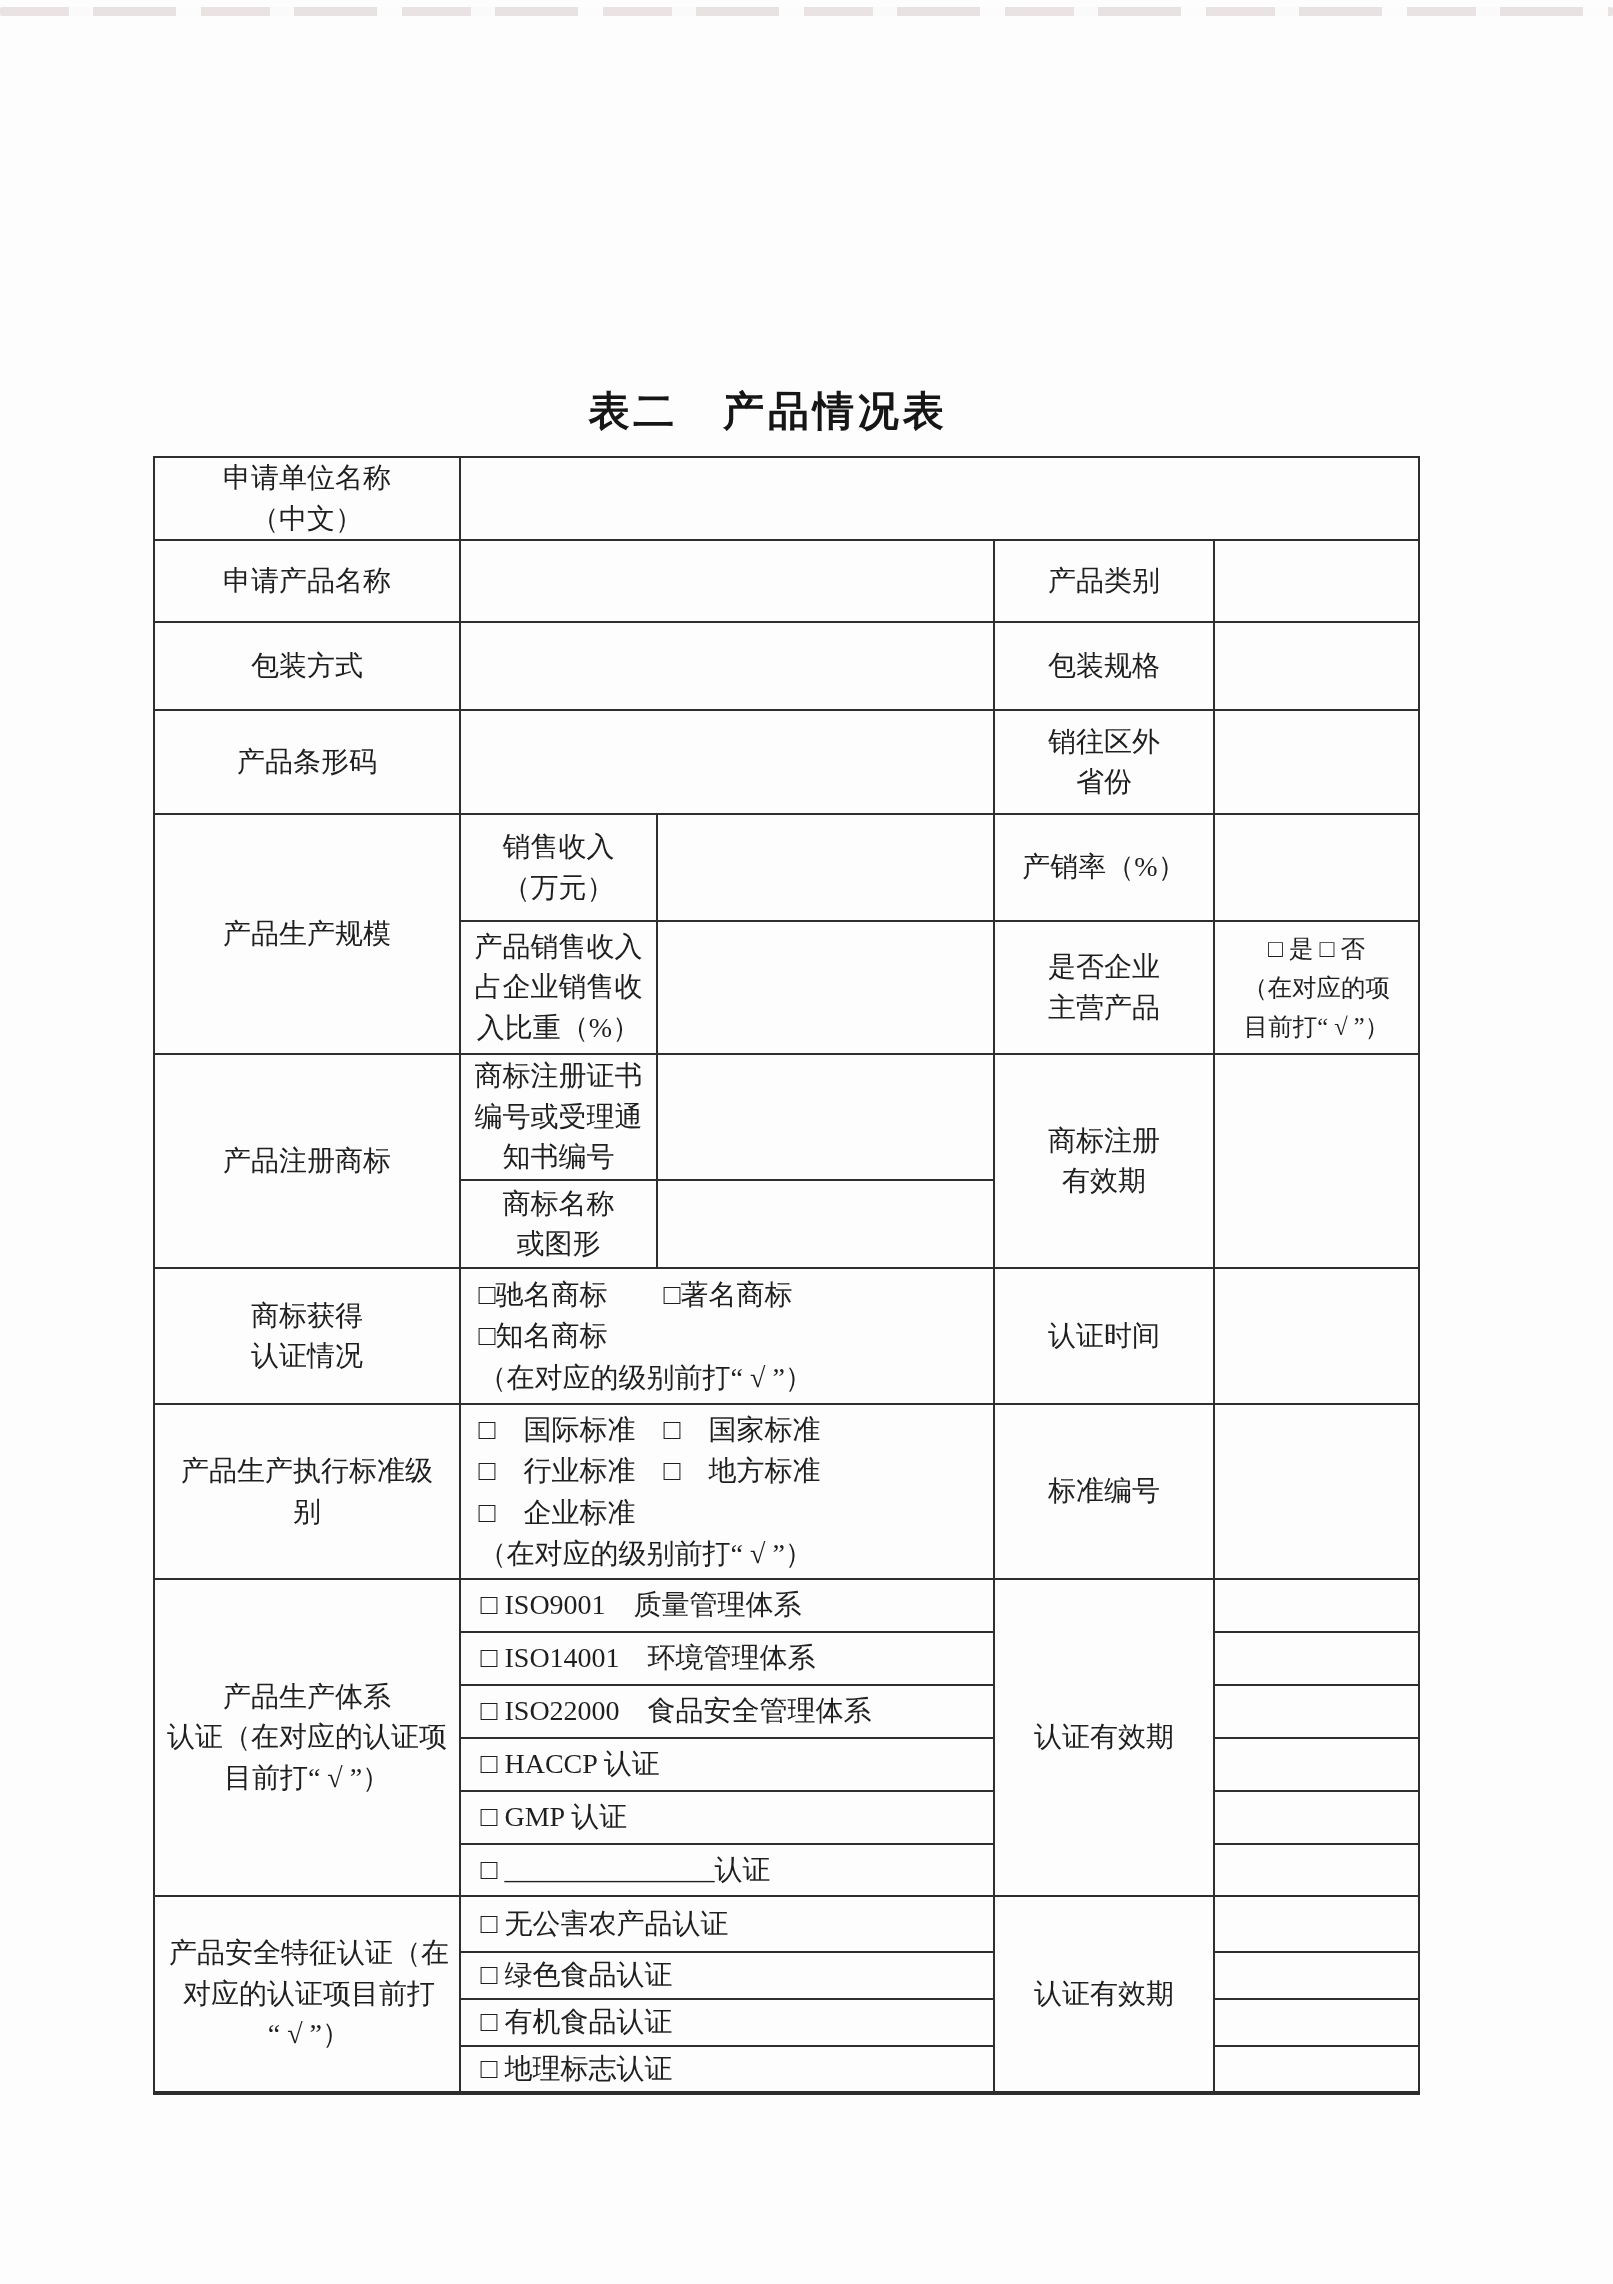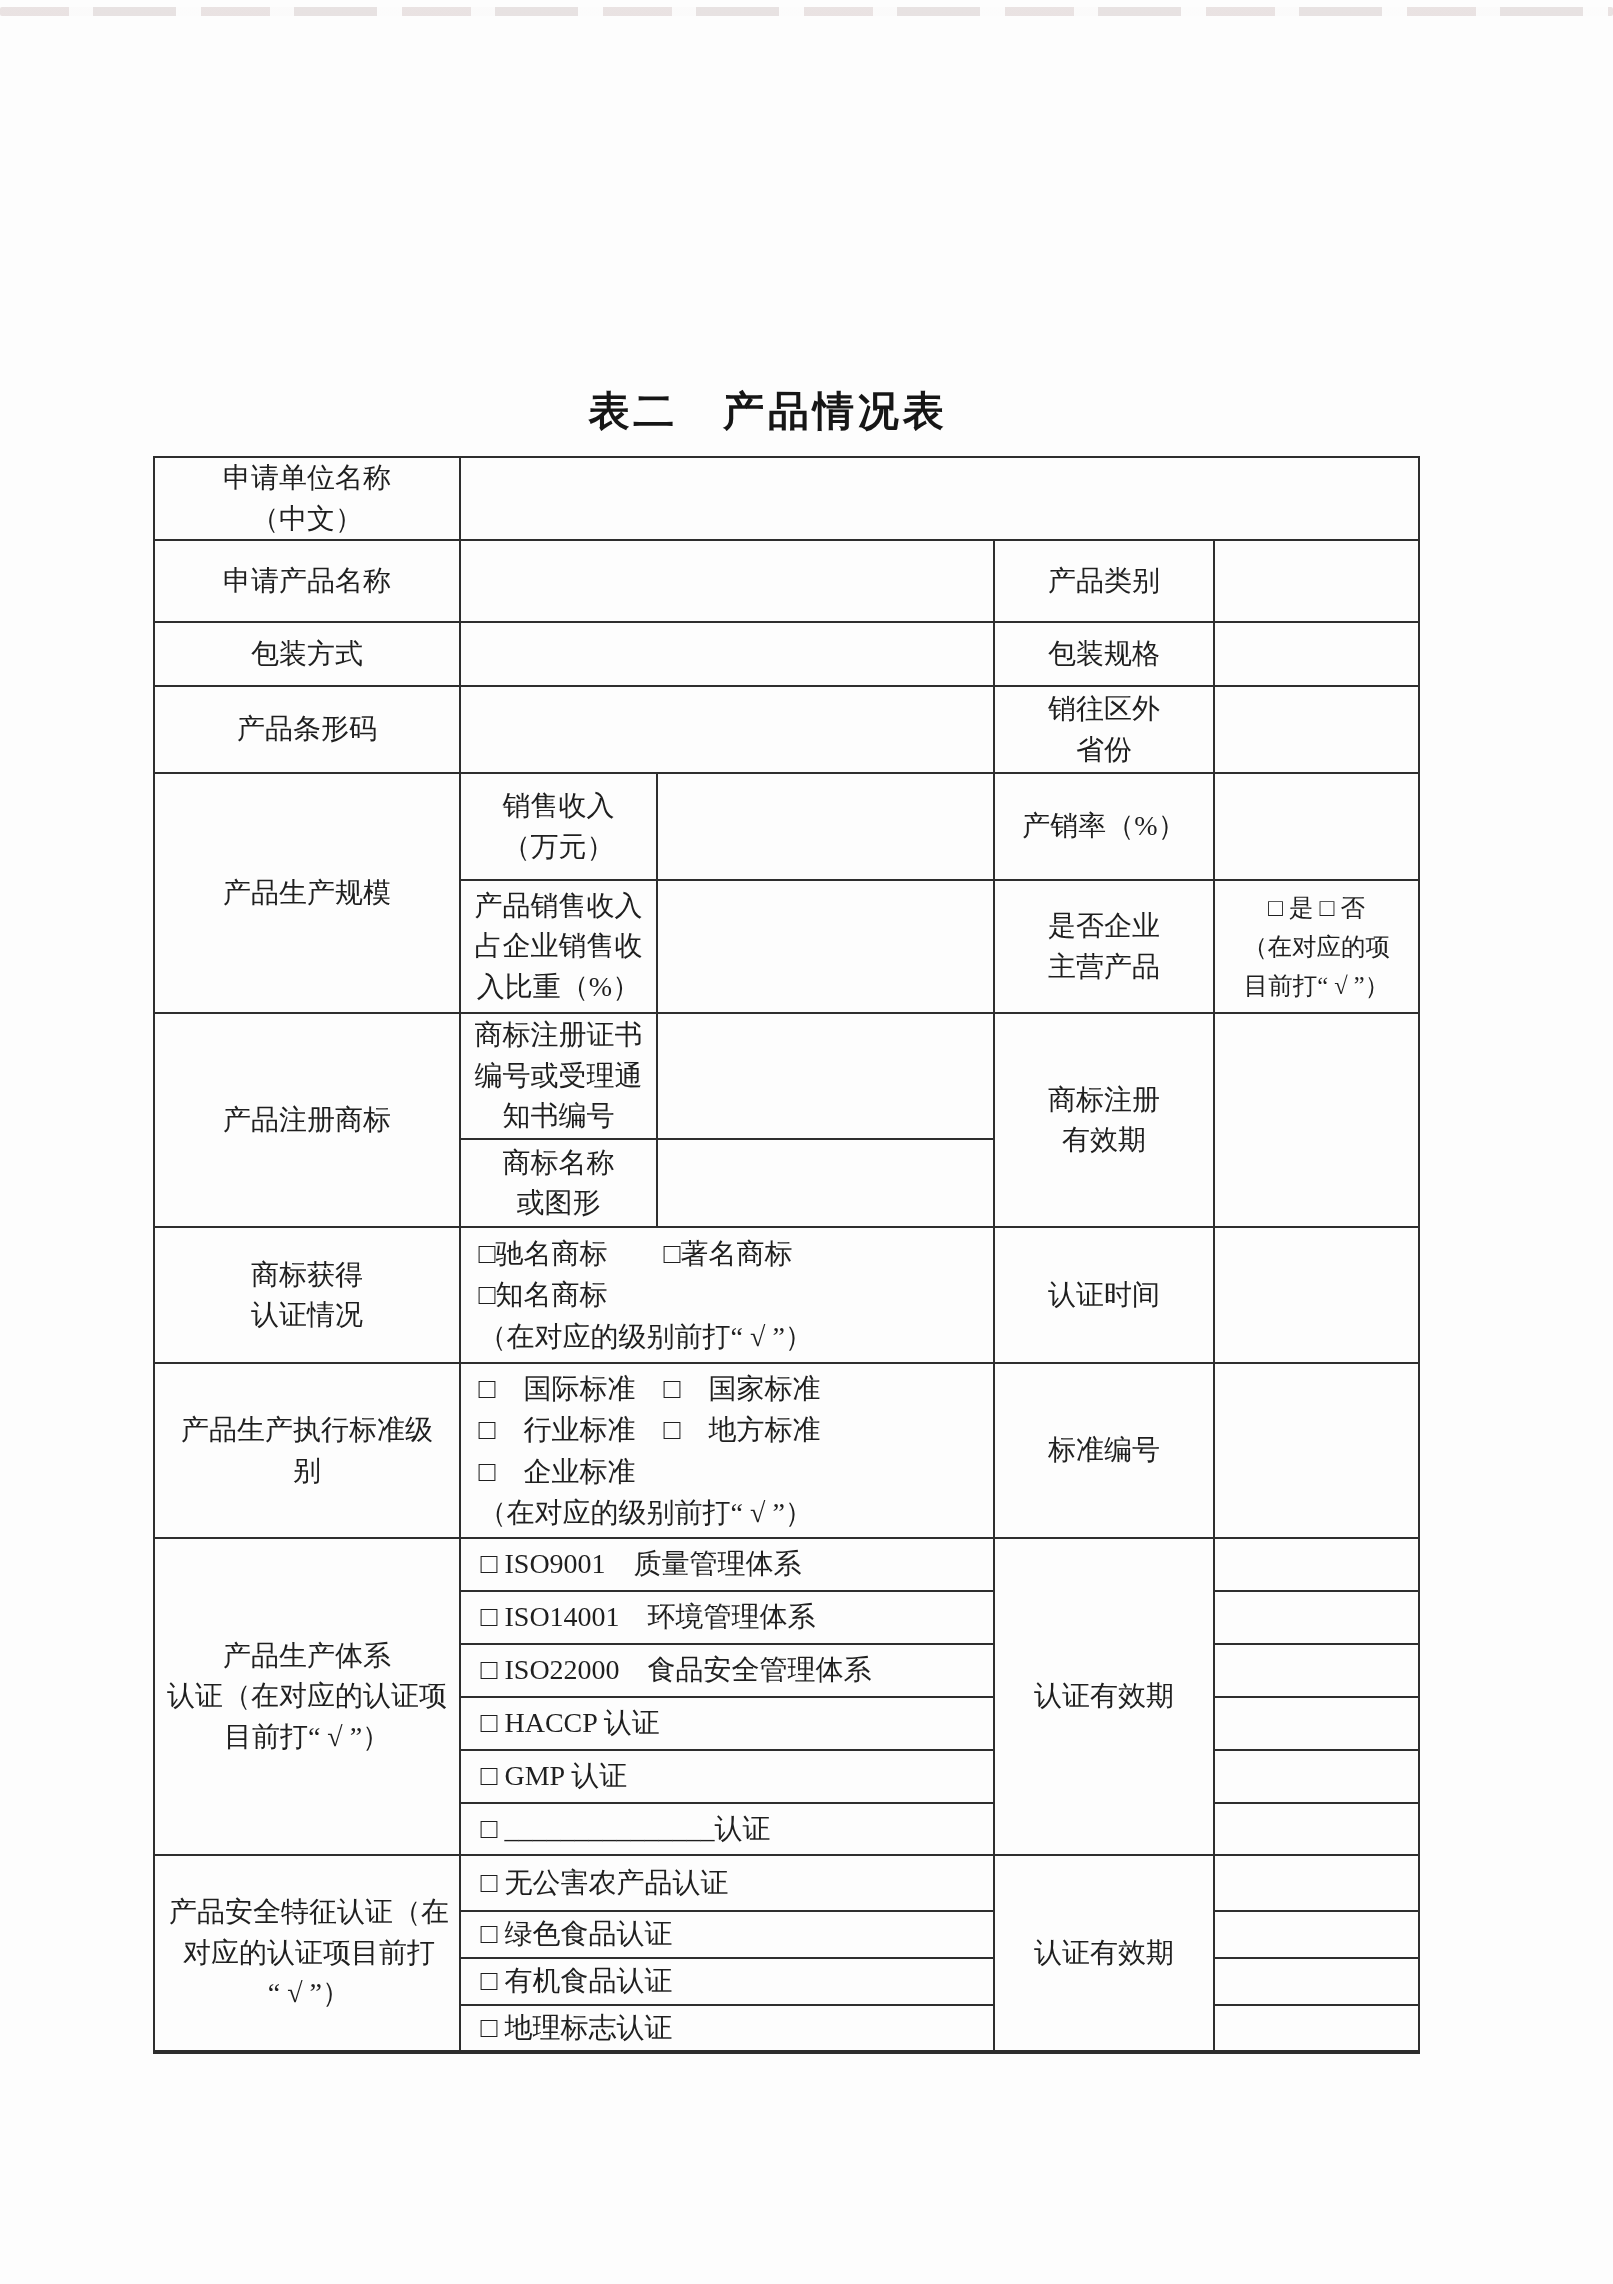--- a/index.html
+++ b/index.html
@@ -69,28 +69,28 @@
     <td colspan="4"></td>
   </tr>
 
   <tr style="height:82px">
     <td>申请产品名称</td>
     <td colspan="2"></td>
     <td>产品类别</td>
     <td></td>
   </tr>
 
-  <tr style="height:64px">
+  <tr style="height:88px">
     <td>包装方式</td>
     <td colspan="2"></td>
     <td>包装规格</td>
     <td></td>
   </tr>
 
-  <tr style="height:87px">
+  <tr style="height:104px">
     <td>产品条形码</td>
     <td colspan="2"></td>
     <td>销往区外
 省份</td>
     <td></td>
   </tr>
 
   <tr style="height:107px">
     <td rowspan="2">产品生产规模</td>
     <td>销售收入

